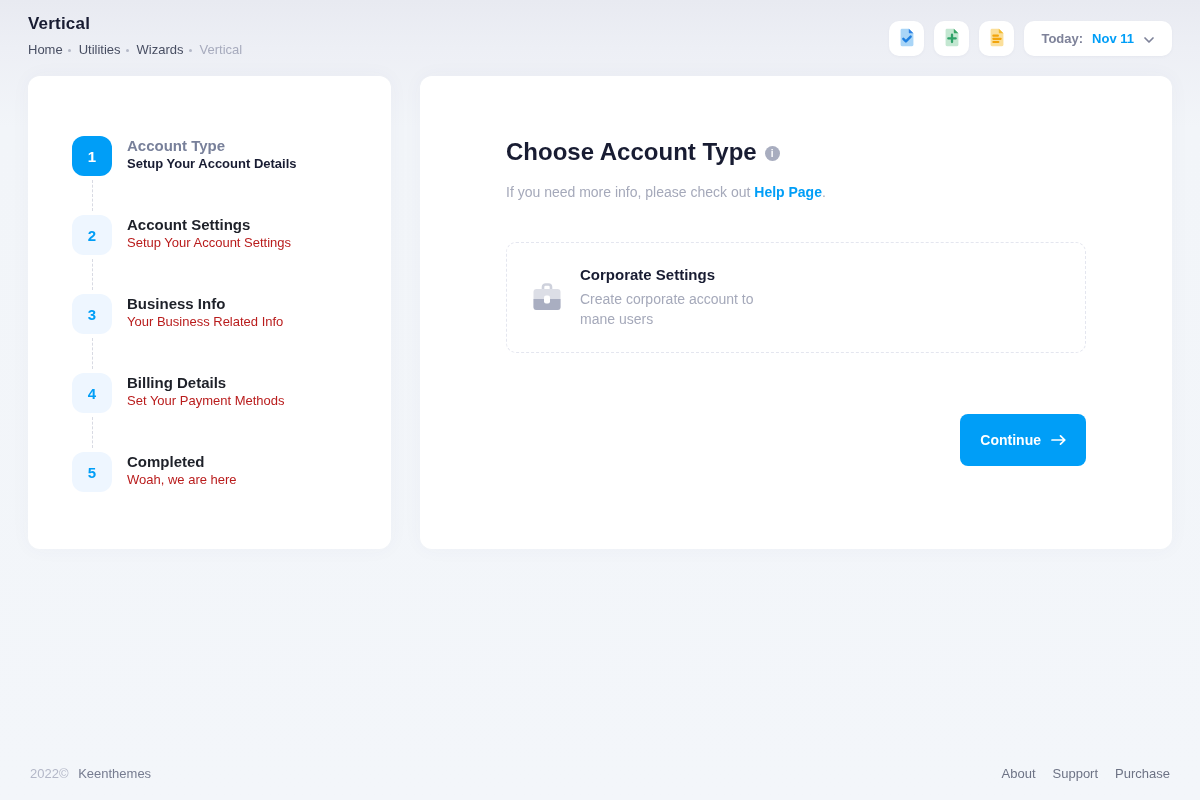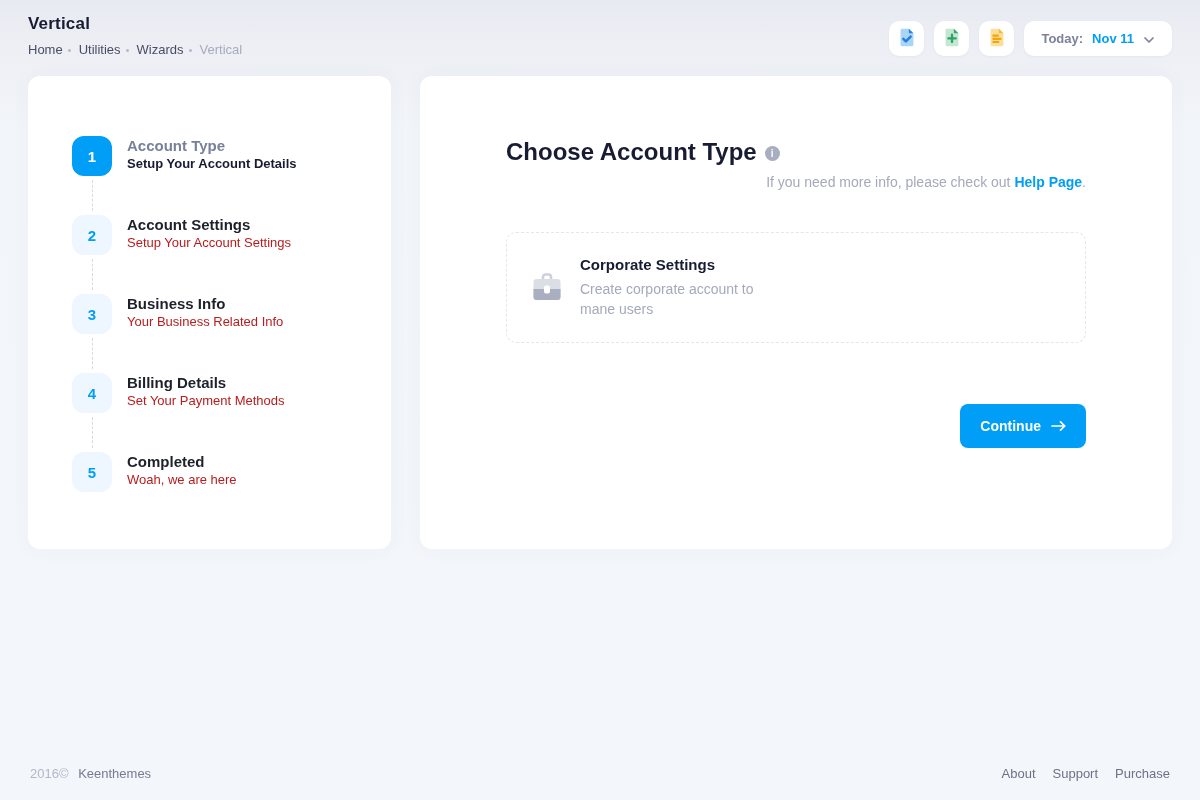--- a/index.html
+++ b/index.html
@@ -61,36 +61,36 @@
   .connector { border-left: 1px dashed #d8dae3; height: 31px; margin: 4px 0 4px 20px; }
 
   
   .heading-row { display: flex; align-items: center; gap: 8px; }
   .heading { font-size: 24px; font-weight: 700; color: #181c32; }
   .info-icon {
     width: 15px; height: 15px; border-radius: 50%; background: #a8adbf; color: #fff;
     font-size: 10px; font-weight: 700; font-style: normal;
     display: flex; align-items: center; justify-content: center; cursor: pointer; margin-top: 2px;
   }
-  .subtext { margin-top: 8px; font-size: 14px; color: #a5a9ba; font-weight: 500; text-align: right; }
+  .subtext { margin-top: 18px; font-size: 14px; color: #a5a9ba; font-weight: 500; }
   .subtext .help-link { color: #009ef7; text-decoration: none; font-weight: 600; cursor: pointer; }
 
   .options { display: flex; gap: 20px; margin-top: 42px; }
   .option { flex: 1; height: 111px; border-radius: 10px; display: flex; align-items: center; padding: 0 22px; cursor: pointer; }
   .option.selected { background: #f1faff; border: 1px dashed #83c6f3; }
   .option.default  { background: #ffffff; border: 1px dashed #e4e6ef; }
   .option-icon { flex: 0 0 36px; display: flex; }
   .option-text { margin-left: 15px; }
   .option-title { font-size: 15px; font-weight: 700; color: #181c32; }
   .option-desc { font-size: 14px; color: #a5a9ba; font-weight: 500; margin-top: 6px; line-height: 1.45; max-width: 200px; }
 
   .actions { display: flex; justify-content: flex-end; margin-top: 61px; }
   .btn-continue {
     background: #009ef7; color: #fff; border: none; border-radius: 8px;
-    height: 44px; padding: 13px 20px; font-size: 14px; font-weight: 600;
+    height: 52px; padding: 13px 20px; font-size: 14px; font-weight: 600;
     font-family: inherit; display: flex; align-items: center; gap: 10px; cursor: pointer;
   }
 
   
   .footer {
     margin-top: auto; display: flex; justify-content: space-between; align-items: center;
     padding: 0 30px 19px; font-size: 13px; font-weight: 500;
   }
   .copyright { color: #b3b7c7; }
   .brand { color: #767c90; margin-left: 6px; cursor: pointer; }
@@ -245,21 +245,21 @@
           </span>
         </button>
       </div>
 
     </div>
   </div>
 </div>
 
 <div class="footer">
   <div>
-    <span class="copyright">2016©</span>
+    <span class="copyright">2022©</span>
     <span class="brand">Keenthemes</span>
   </div>
   <div class="footer-links">
     <span>About</span>
     <span>Support</span>
     <span>Purchase</span>
   </div>
 </div>
 
 </body></html>

